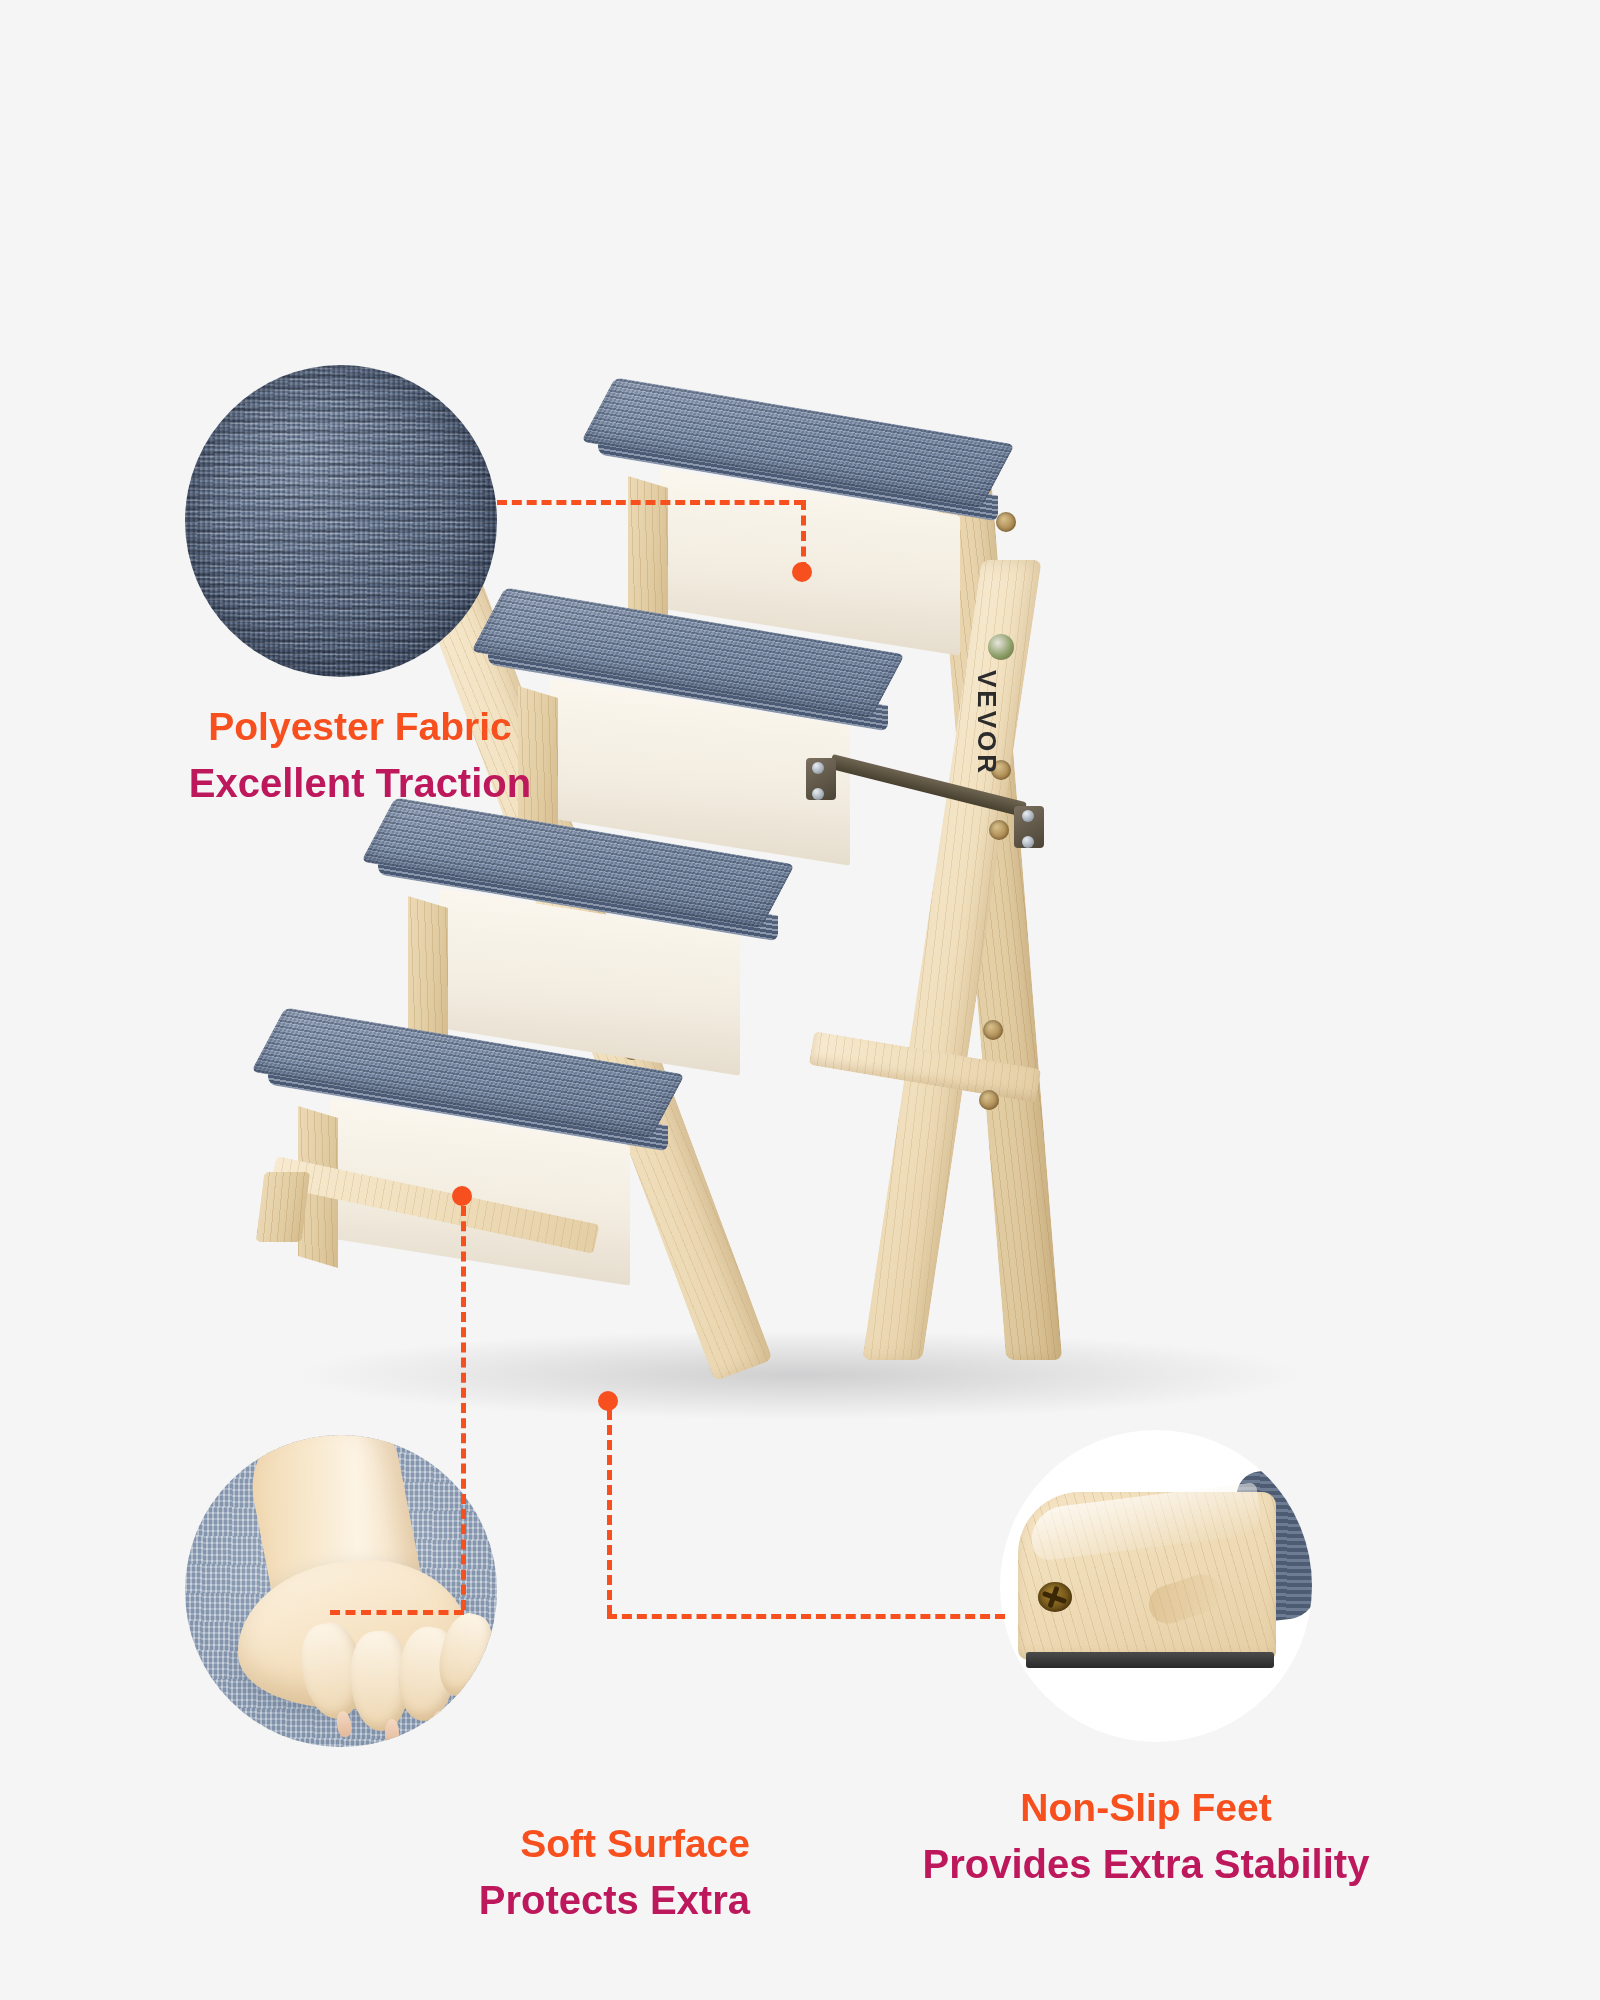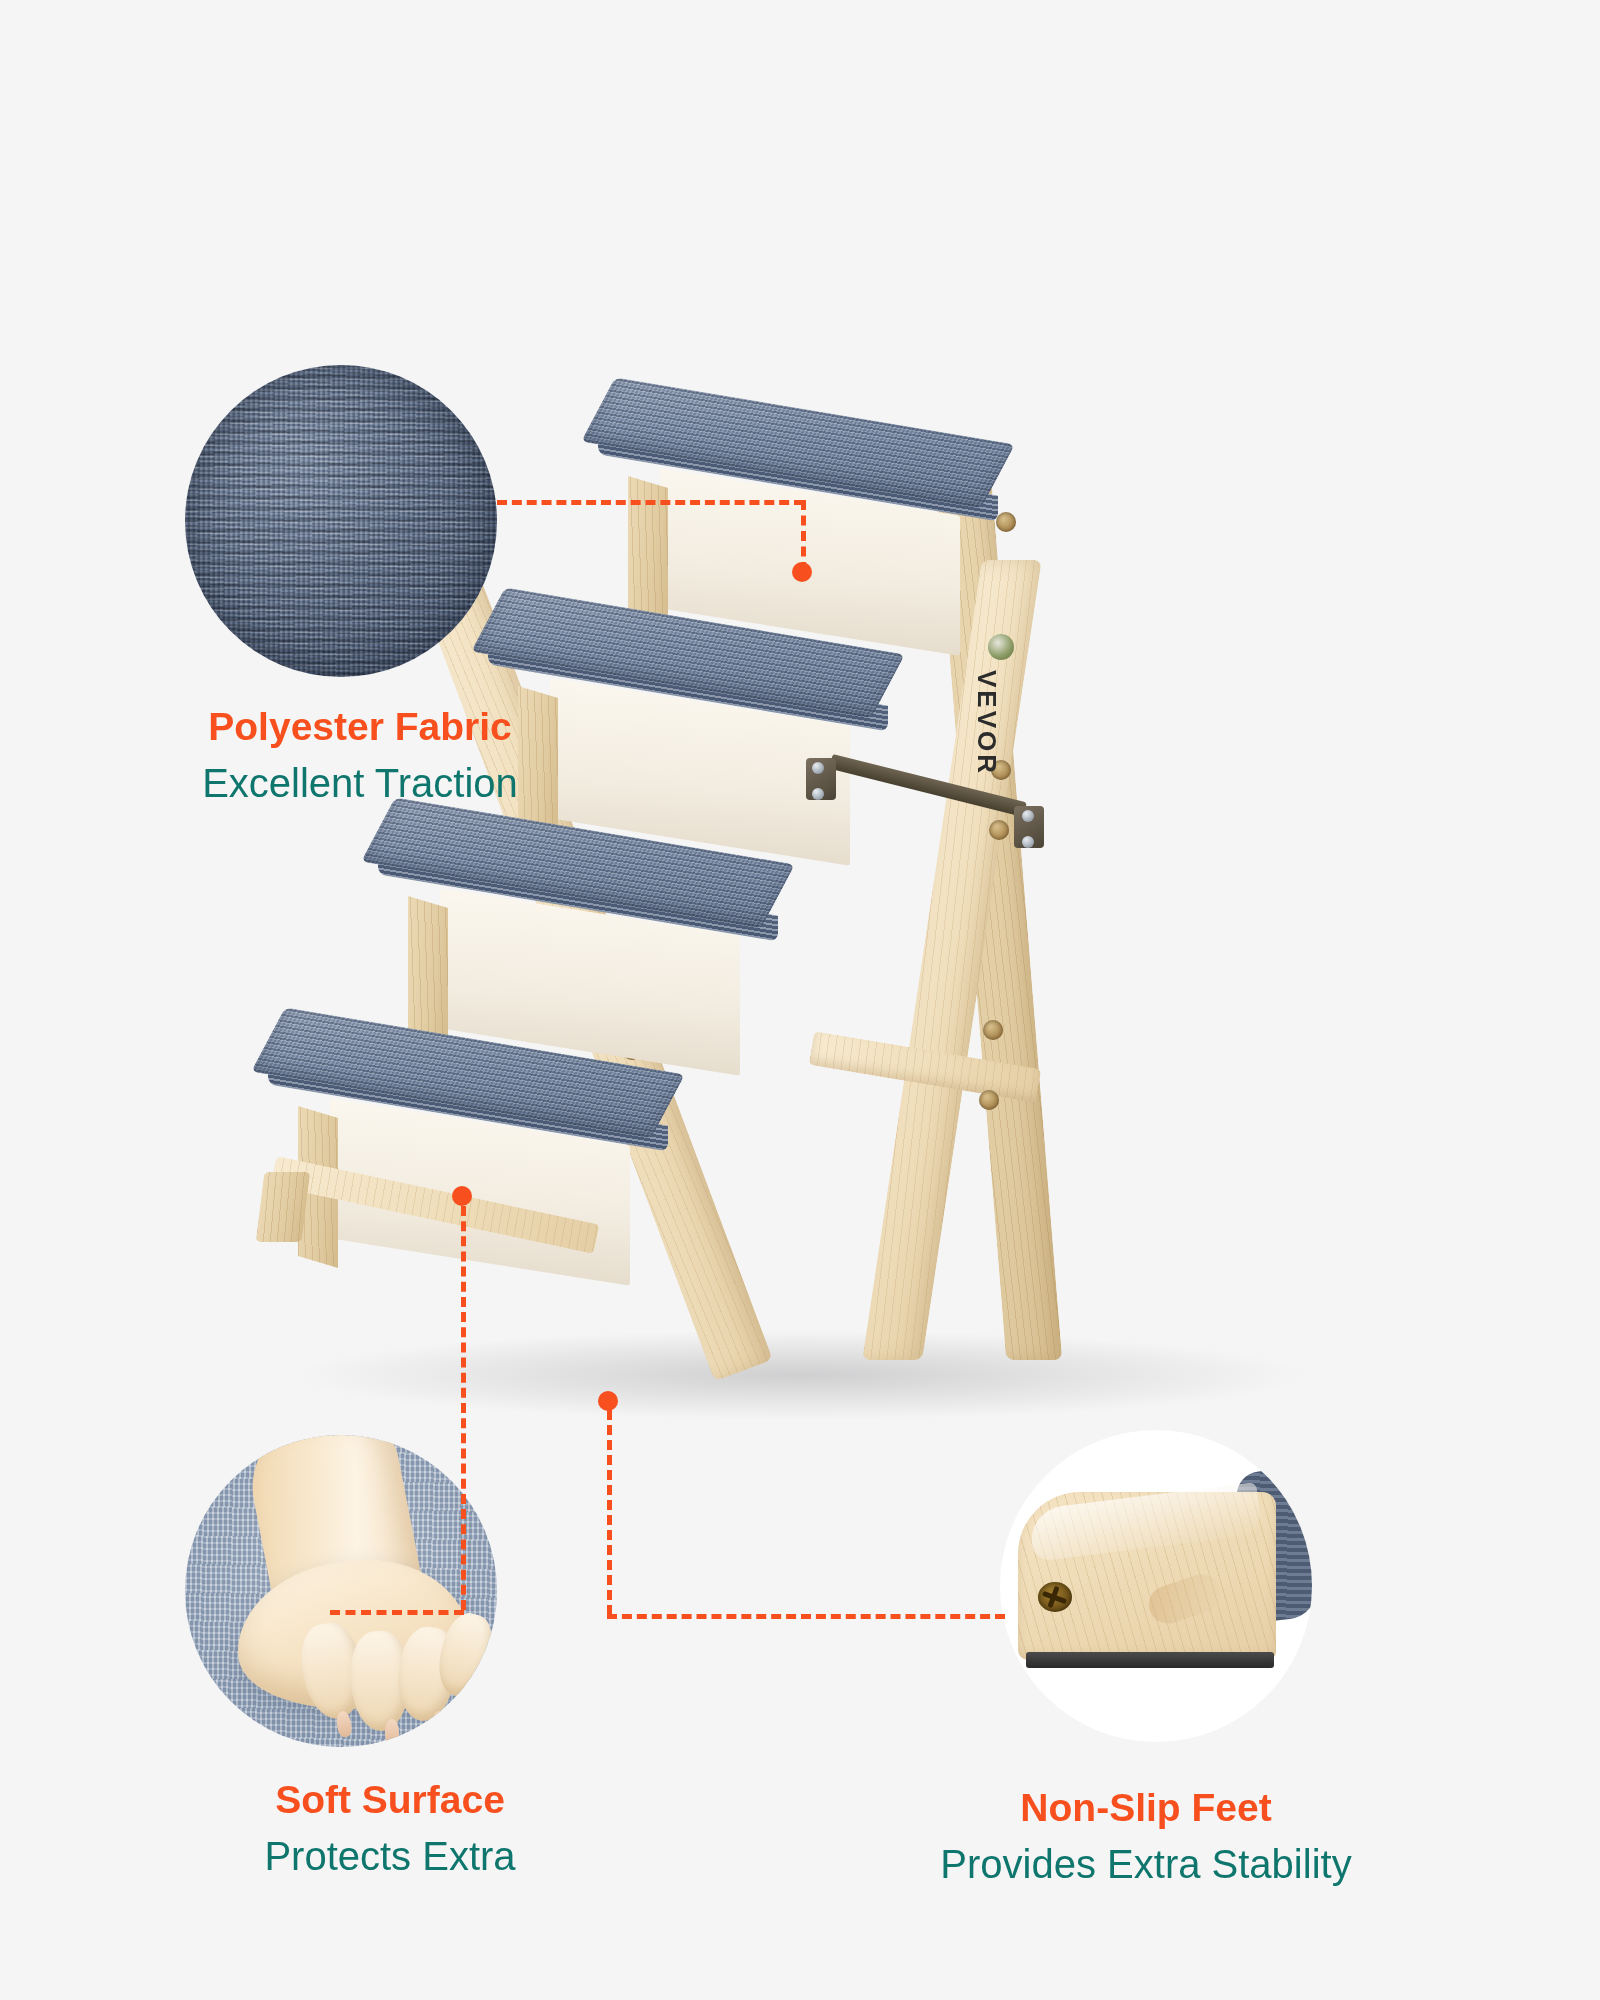--- a/index.html
+++ b/index.html
@@ -20,25 +20,25 @@
   }
   .title .l2{display:block;}
 
   
   .callout{position:absolute;text-align:center;}
   .callout .hd{
     color:#f7501e;font-size:39px;font-weight:bold;line-height:1.15;
     white-space:nowrap;
   }
   .callout .sub{
-    color:#0f766e;font-size:40px;font-weight:normal;line-height:1.2;
+    color:#be185d;font-size:40px;font-weight:bold;line-height:1.2;
     margin-top:9px;white-space:nowrap;
   }
   #callout-fabric{left:0;top:705px;width:720px;}
-  #callout-paw{left:30px;top:1778px;width:720px;}
+  #callout-paw{left:30px;top:1822px;width:720px;text-align:right;}
   #callout-feet{left:776px;top:1786px;width:740px;}
 
   
   .circle{position:absolute;border-radius:50%;overflow:hidden;}
 
   
   #fabric-circle{left:185px;top:365px;width:312px;height:312px;
     background:
       repeating-linear-gradient(0deg,
         rgba(255,255,255,.20) 0px, rgba(255,255,255,.20) 1px,

